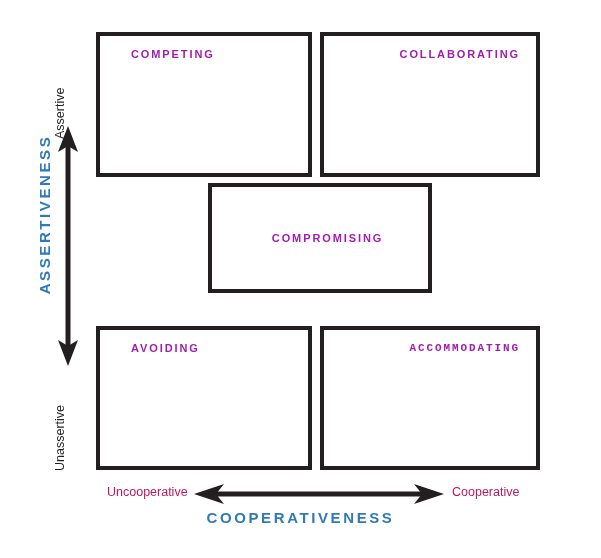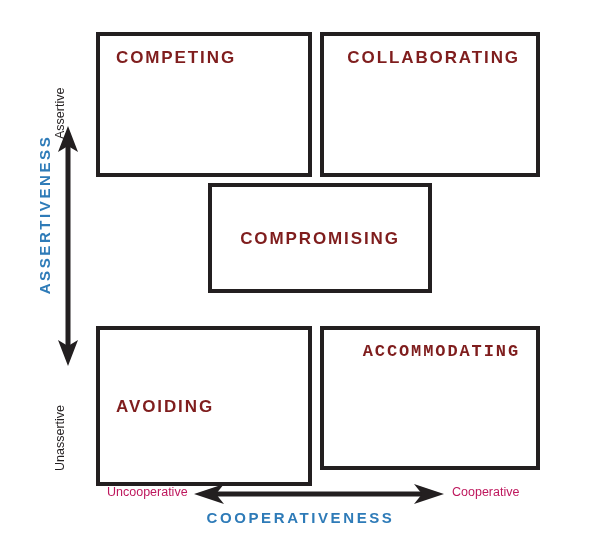--- a/index.html
+++ b/index.html
@@ -21,36 +21,37 @@
   
   .mode-box {
     position: absolute;
     box-sizing: border-box;
     background: #ffffff;
     border: 4px solid #231f20;
     display: flex;
     padding: 13px 16px;
   }
   .mode-label {
-    color: #7f1d1d;
-    font-size: 17px;
+    color: #a21caf;
+    font-size: 11px;
     font-weight: bold;
     letter-spacing: 1.9px;
     line-height: 1;
     white-space: nowrap;
+    margin-left: 15px;
   }
 
   #box-competing      { left: 96px;  top: 32px;  width: 216px; height: 145px;
                         align-items: flex-start; justify-content: flex-start; }
   #box-collaborating  { left: 320px; top: 32px;  width: 220px; height: 145px;
                         align-items: flex-start; justify-content: flex-end; text-align: center; }
   #box-compromising   { left: 208px; top: 183px; width: 224px; height: 110px;
                         align-items: center;     justify-content: center; }
-  #box-avoiding       { left: 96px;  top: 326px; width: 216px; height: 160px;
-                        align-items: center;   justify-content: flex-start; }
+  #box-avoiding       { left: 96px;  top: 326px; width: 216px; height: 144px;
+                        align-items: flex-start;   justify-content: flex-start; }
   #box-accommodating  { left: 320px; top: 326px; width: 220px; height: 144px;
                           justify-content: flex-end; font-family: Liberation Mono, monospace; }
 
   
   #v-axis-arrow {
     position: absolute;
     left: 53px;
     top: 126px;
     width: 30px;
     height: 240px;

